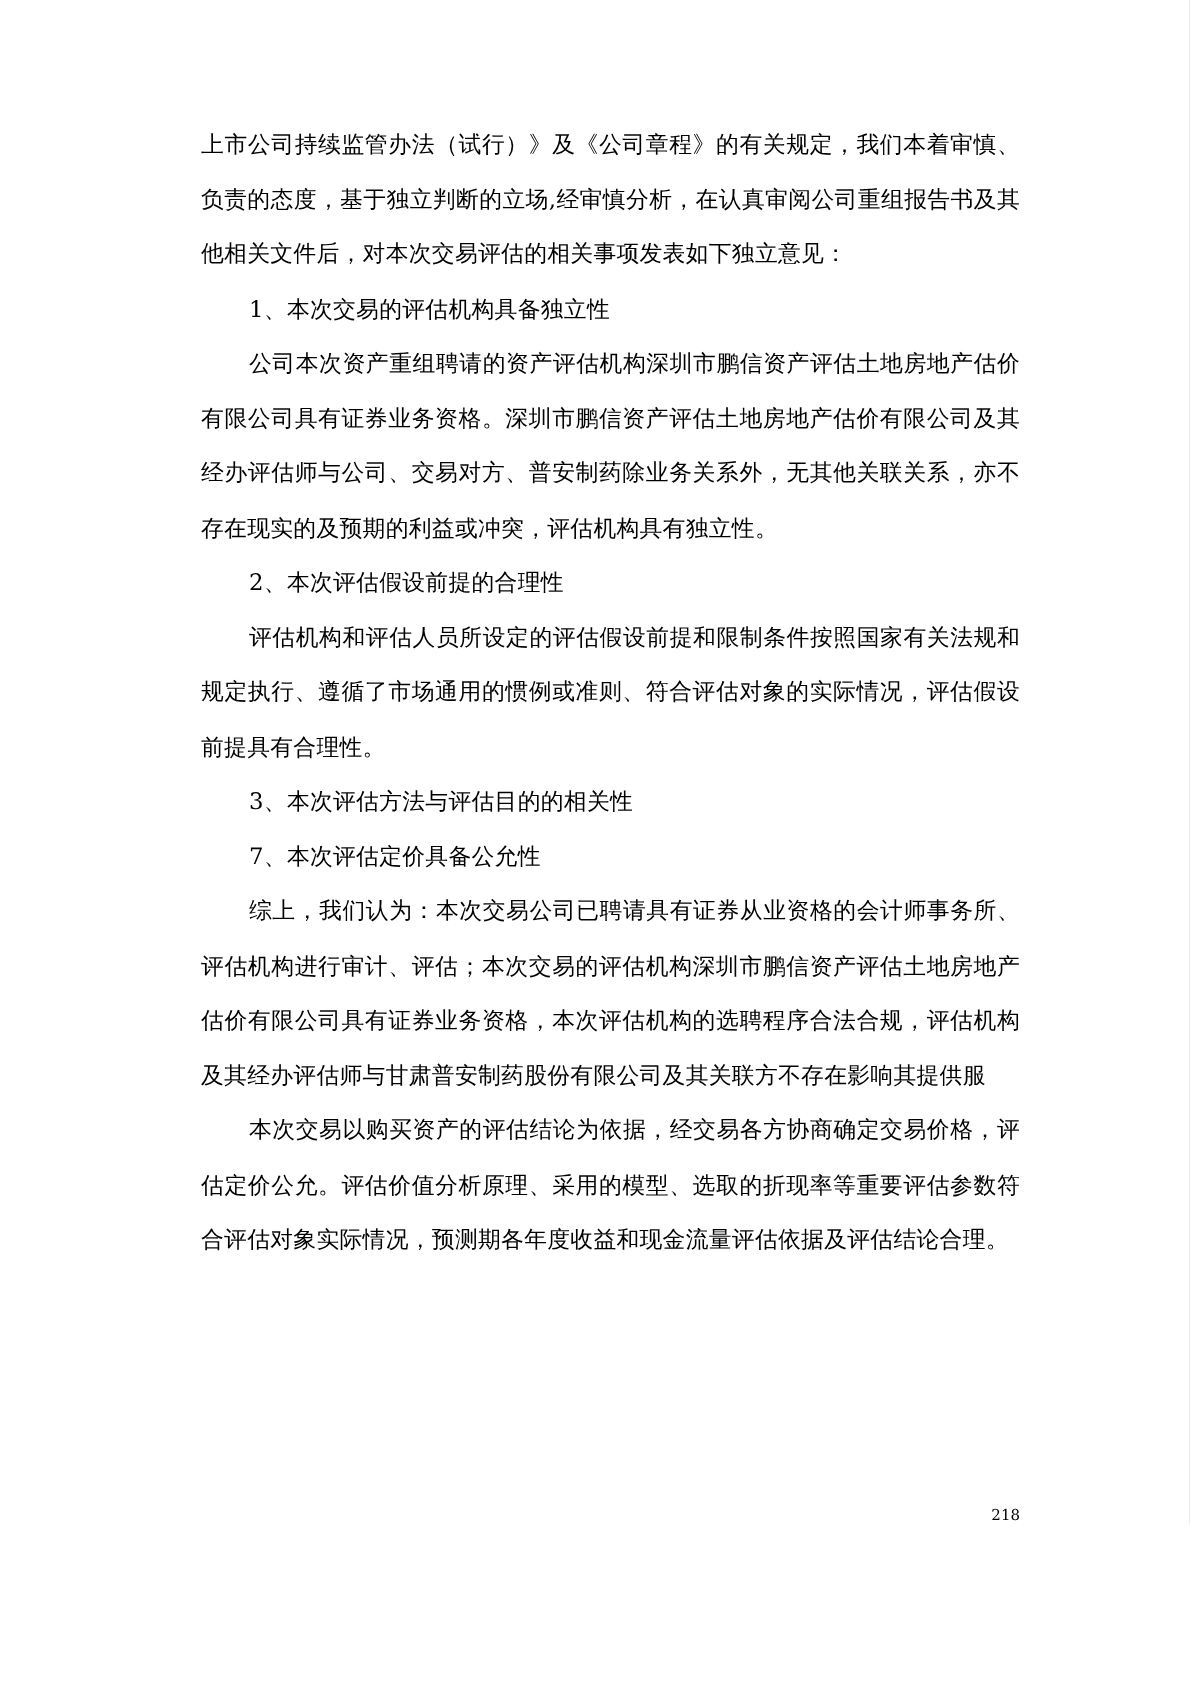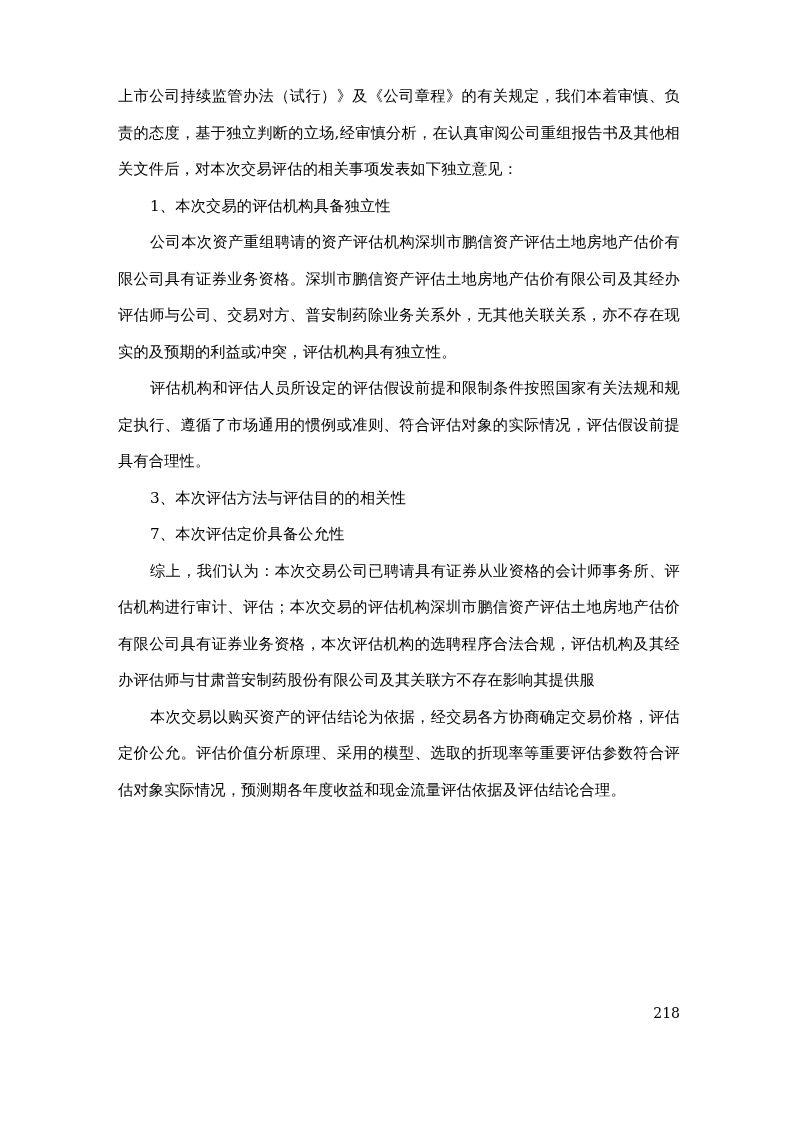--- a/index.html
+++ b/index.html
@@ -20,53 +20,54 @@
     background: #ffffff;
     box-sizing: border-box;
   }
   .page-body {
     position: absolute;
     left: 118px;
     top: 78px;
     width: 562px;
   }
   p.para {
-    margin: 0 0 0 0;
+    margin: 0 0 0 16px;
     font-size: 15.2px;
     line-height: 36.5px;
     color: #000000;
     text-align: justify;
     text-justify: inter-ideograph;
     letter-spacing: 0.2px;
     font-family: "DejaVu Serif", "Liberation Serif", serif;
   }
   p.indent {
     text-indent: 32px;
   }
   p.heading {
     text-indent: 32px;
     font-weight: normal;
   }
   .page-number {
     position: absolute;
     right: 113px;
     top: 1005px;
-    font-size: 14px;
+    font-size: 10px;
     color: #000000;
     font-family: "DejaVu Serif", "Liberation Serif", serif;
   }
 </style>
 </head>
 <body>
 
 <div class="page">
   <div class="page-body">
     <p class="para">上市公司持续监管办法（试行）》及《公司章程》的有关规定，我们本着审慎、负责的态度，基于独立判断的立场,经审慎分析，在认真审阅公司重组报告书及其他相关文件后，对本次交易评估的相关事项发表如下独立意见：</p>
     <p class="para heading">1、本次交易的评估机构具备独立性</p>
     <p class="para indent">公司本次资产重组聘请的资产评估机构深圳市鹏信资产评估土地房地产估价有限公司具有证券业务资格。深圳市鹏信资产评估土地房地产估价有限公司及其经办评估师与公司、交易对方、普安制药除业务关系外，无其他关联关系，亦不存在现实的及预期的利益或冲突，评估机构具有独立性。</p>
+    <p class="para heading">2、本次评估假设前提的合理性</p>
     <p class="para indent">评估机构和评估人员所设定的评估假设前提和限制条件按照国家有关法规和规定执行、遵循了市场通用的惯例或准则、符合评估对象的实际情况，评估假设前提具有合理性。</p>
     <p class="para heading">3、本次评估方法与评估目的的相关性</p>
     <p class="para heading">7、本次评估定价具备公允性</p>
     <p class="para indent">综上，我们认为：本次交易公司已聘请具有证券从业资格的会计师事务所、评估机构进行审计、评估；本次交易的评估机构深圳市鹏信资产评估土地房地产估价有限公司具有证券业务资格，本次评估机构的选聘程序合法合规，评估机构及其经办评估师与甘肃普安制药股份有限公司及其关联方不存在影响其提供服</p>
     <p class="para indent">本次交易以购买资产的评估结论为依据，经交易各方协商确定交易价格，评估定价公允。评估价值分析原理、采用的模型、选取的折现率等重要评估参数符合评估对象实际情况，预测期各年度收益和现金流量评估依据及评估结论合理。</p>
   </div>
   <div class="page-number">218</div>
 </div>
 
 </body></html>

